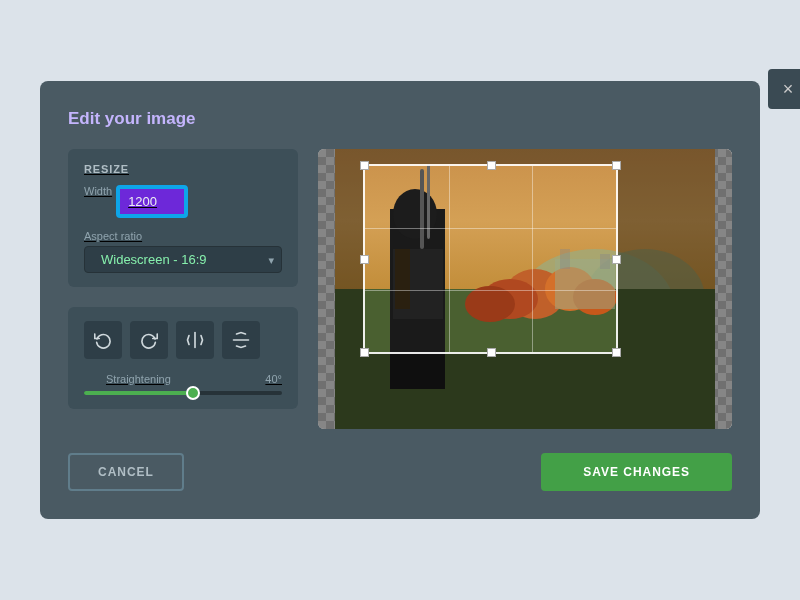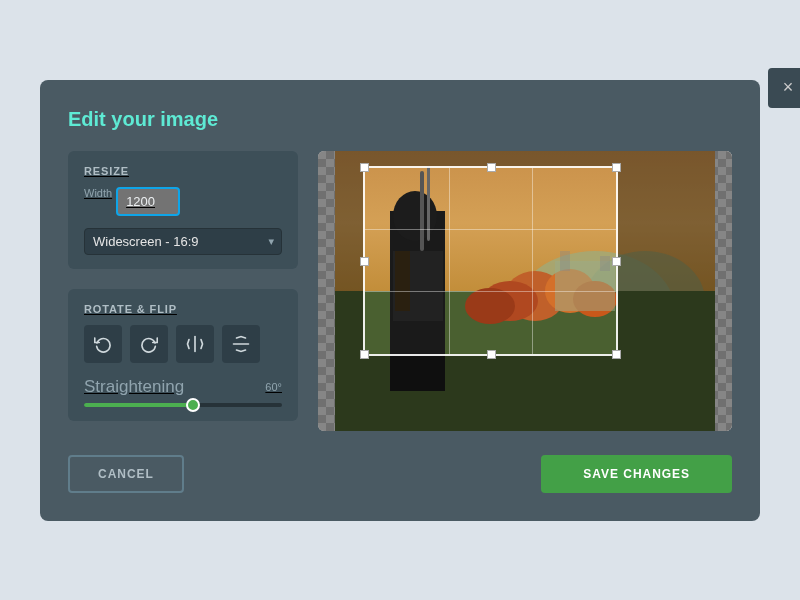--- a/index.html
+++ b/index.html
@@ -46,22 +46,22 @@
       border-radius: 4px;
       color: #ccc;
       font-size: 18px;
       cursor: pointer;
       display: flex;
       align-items: center;
       justify-content: center;
     }
 
     .modal-title {
-      color: #5eead4;
-      font-size: 20px;
+      color: #c4b5fd;
+      font-size: 17px;
       font-weight: 600;
     }
 
     .modal-body {
       display: flex;
       gap: 20px;
       text-decoration: underline;
     }
 
     
@@ -98,39 +98,39 @@
       flex-direction: row;
       gap: 4px;
     }
 
     .field-label {
       color: #90a4ae;
       font-size: 11px;
     }
 
     .field-input {
-      background: #737373;
-      border: 2px solid #0ea5e9;
+      background: #6d28d9;
+      border: 4px solid #0ea5e9;
       border-radius: 4px;
       color: #eceff1;
       font-size: 13px;
       padding: 5px 8px;
-      width: 64px;
+      width: 72px;
       outline: none;
       appearance: none;
       -webkit-appearance: none;
     }
 
     .field-select {
       background: #2e3e47;
       border: 1px solid #263238;
       border-radius: 4px;
-      color: #e5e5e5;
+      color: #86efac;
       font-size: 13px;
-      padding: 5px 8px;
+      padding: 5px 16px;
       width: 100%;
       outline: none;
       appearance: none;
       -webkit-appearance: none;
       cursor: pointer;
     }
 
     .select-wrapper {
       position: relative;
     }
@@ -180,21 +180,22 @@
     }
 
     .straighten-header {
       display: flex;
       justify-content: space-between;
       align-items: center;
     }
 
     .straighten-label {
       color: #90a4ae;
-      font-size: 17px;
+      font-size: 11px;
+      margin-left: 22px;
     }
 
     .straighten-value {
       color: #90a4ae;
       font-size: 11px;
     }
 
     .slider-track {
       position: relative;
       height: 4px;
@@ -379,32 +380,32 @@
         <div class="resize-section">
           <div class="section-label">RESIZE</div>
 
           <div class="resize-fields">
             <div class="field-group">
               <div class="field-label">Width</div>
               <input class="field-input" type="number" value="1200" style="">
             </div>
           </div>
 
+          <div class="aspect-label">Aspect ratio</div>
           <div class="select-wrapper">
             <select class="field-select">
               <option>Widescreen - 16:9</option>
               <option>Square - 1:1</option>
               <option>Portrait - 4:5</option>
               <option>Custom</option>
             </select>
           </div>
         </div>
 
         <div class="rotate-section">
-          <div class="section-label">ROTATE &amp; FLIP</div>
 
           <div class="rotate-buttons">
             <button class="icon-btn" title="Rotate Left">
               <svg width="18" height="18" viewBox="0 0 24 24" fill="none" stroke="#cfd8dc" stroke-width="2.2" stroke-linecap="round" stroke-linejoin="round">
                 <polyline points="1 4 1 10 7 10"></polyline>
                 <path d="M3.51 15a9 9 0 1 0 .49-4.48"></path>
               </svg>
             </button>
             <button class="icon-btn" title="Rotate Right">
               <svg width="18" height="18" viewBox="0 0 24 24" fill="none" stroke="#cfd8dc" stroke-width="2.2" stroke-linecap="round" stroke-linejoin="round">
@@ -424,21 +425,21 @@
                 <line x1="2" y1="12" x2="22" y2="12"></line>
                 <polyline points="6 4 12 2 18 4"></polyline>
                 <polyline points="6 20 12 22 18 20"></polyline>
               </svg>
             </button>
           </div>
 
           <div class="straighten-row">
             <div class="straighten-header">
               <span class="straighten-label">Straightening</span>
-              <span class="straighten-value">60°</span>
+              <span class="straighten-value">40°</span>
             </div>
             <div class="slider-track">
               <div class="slider-fill"></div>
               <div class="slider-thumb"></div>
             </div>
           </div>
         </div>
 
       </div>
 

